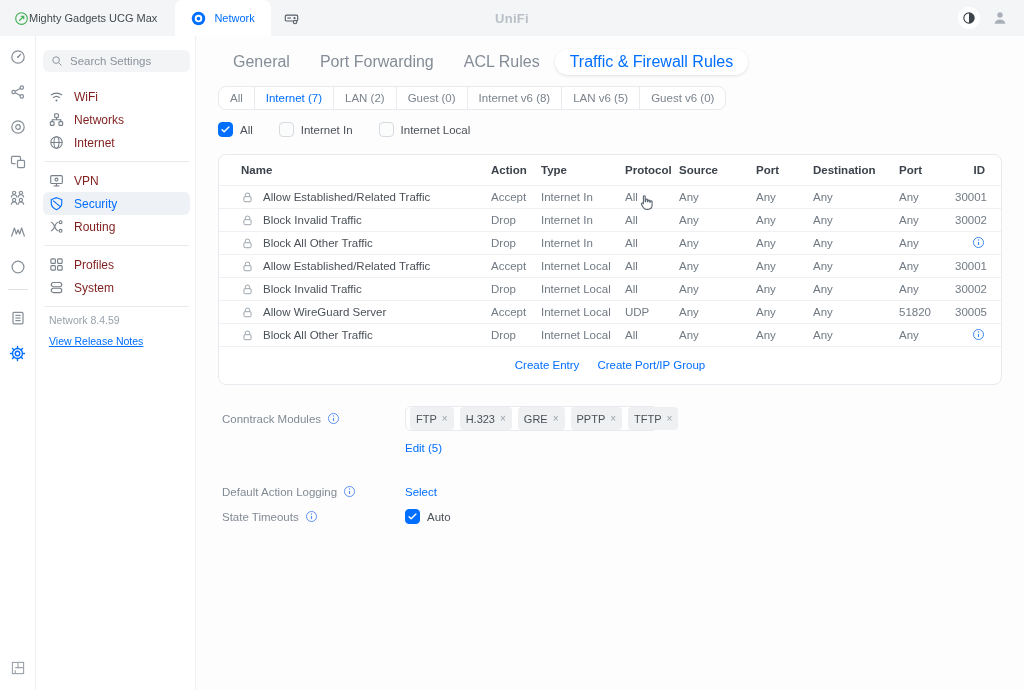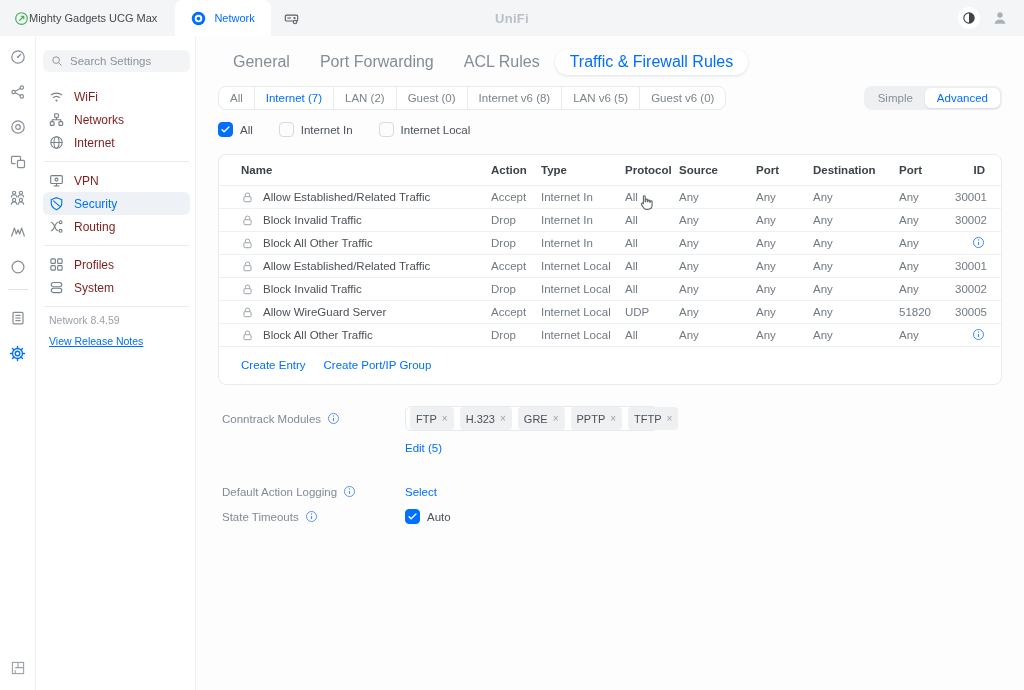--- a/index.html
+++ b/index.html
@@ -68,21 +68,21 @@
   .tgrid { display:grid; grid-template-columns:250px 50px 84px 54px 77px 57px 86px 56px 30px; align-items:center; padding:0 18px 0 22px; }
   .thead { height:30px; font-size:11.5px; font-weight:bold; color:#3b424b; }
   .thead .col-id { text-align:right; }
   .trow { height:23px; border-top:1px solid #eef0f3; font-size:11.5px; color:#717a84; cursor:pointer; }
   .cell-name { display:flex; align-items:center; gap:9px; color:#4b5158; }
   .cell-name .lk { color:#99a1aa; }
   .cell-id { text-align:right; }
   .cell-id .inf { color:#3a87f7; margin-left:auto; display:inline-block; }
   .cell-proto { position:relative; }
   .cursor-overlay { position:absolute; left:13px; top:3px; color:#5f6873; pointer-events:none; }
-  .card-links { display:flex; gap:18px; padding:12px 22px 13px; border-top:1px solid #eef0f3; }
+  .card-links { display:flex; gap:18px; padding:12px 22px 13px; border-top:1px solid #eef0f3;justify-content:center; }
   .blue-link { font-size:11.5px; color:#006fff; cursor:pointer; white-space:nowrap; }
 
   
   .form { margin-top:21px; padding-left:4px; }
   .form-row { display:flex; align-items:flex-start; }
   .form-label { width:183px; display:flex; align-items:center; gap:6px; font-size:11.5px; color:#828a94; height:25px; flex-shrink:0; }
   .form-label .inf2 { color:#5a8ff2; cursor:pointer; display:flex; }
   .tagbox { width:253px; min-height:25px; border:1px solid #e7eaee; border-radius:6px; background:#fff; display:flex; gap:6px; padding:0 4px; }
   .tag { display:inline-flex; align-items:center; gap:5px; background:#eef0f2; border-radius:4px; padding:2px 6px; font-size:11px; color:#4b5158; white-space:nowrap; }
   .tag .x { color:#9aa1a9; font-size:10px; cursor:pointer; }
@@ -412,24 +412,20 @@
 
     <div class="controls">
       <div class="seg-pill">
         <span class="seg">All</span>
         <span class="seg sel">Internet (7)</span>
         <span class="seg">LAN (2)</span>
         <span class="seg">Guest (0)</span>
         <span class="seg">Internet v6 (8)</span>
         <span class="seg">LAN v6 (5)</span>
         <span class="seg">Guest v6 (0)</span>
-      </div>
-      <div class="mode-toggle">
-        <span class="mode-opt">Simple</span>
-        <span class="mode-opt sel">Advanced</span>
       </div>
     </div>
 
     <div class="cb-row">
       <label class="cb">
         <span class="box checked">
             <svg class="ic" width="11" height="11" viewBox="0 0 16 16">
               <use href="#i-check"></use>
             </svg>
           </span>

